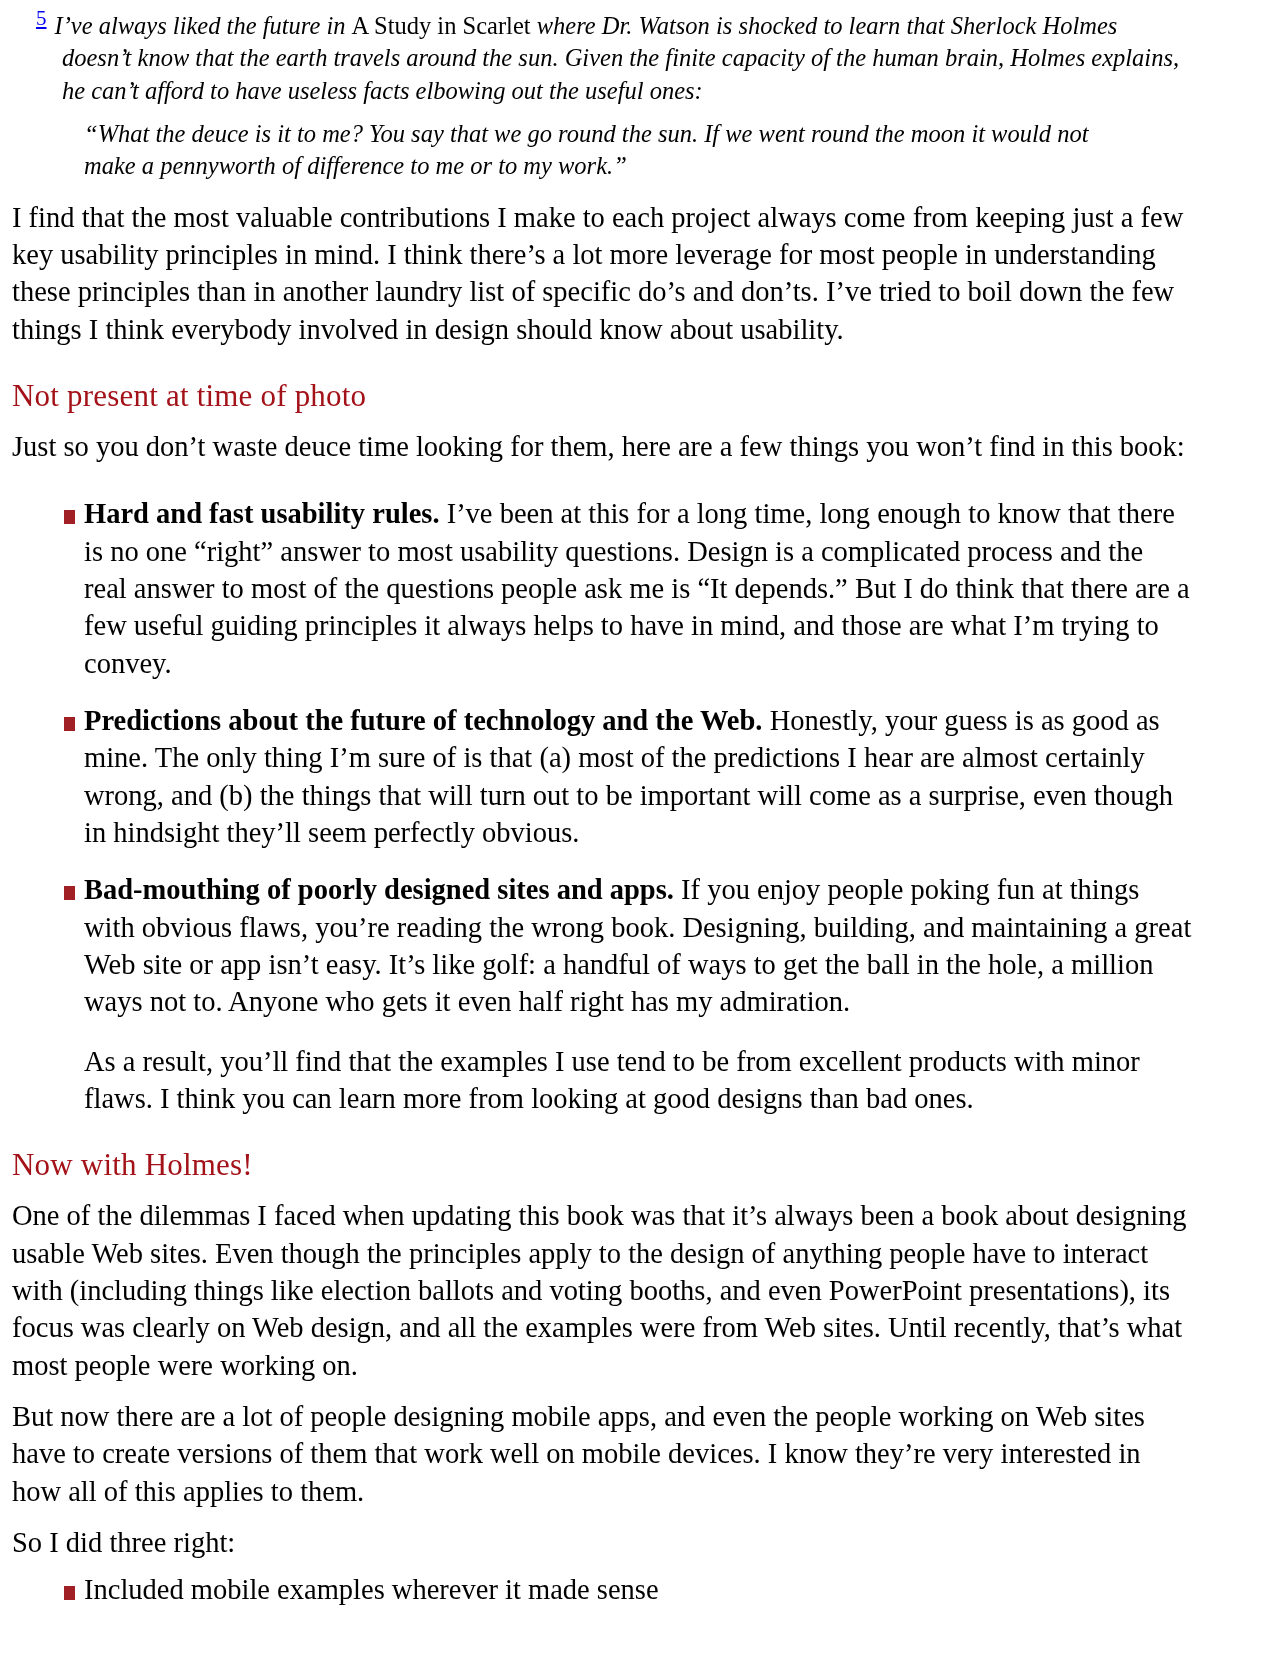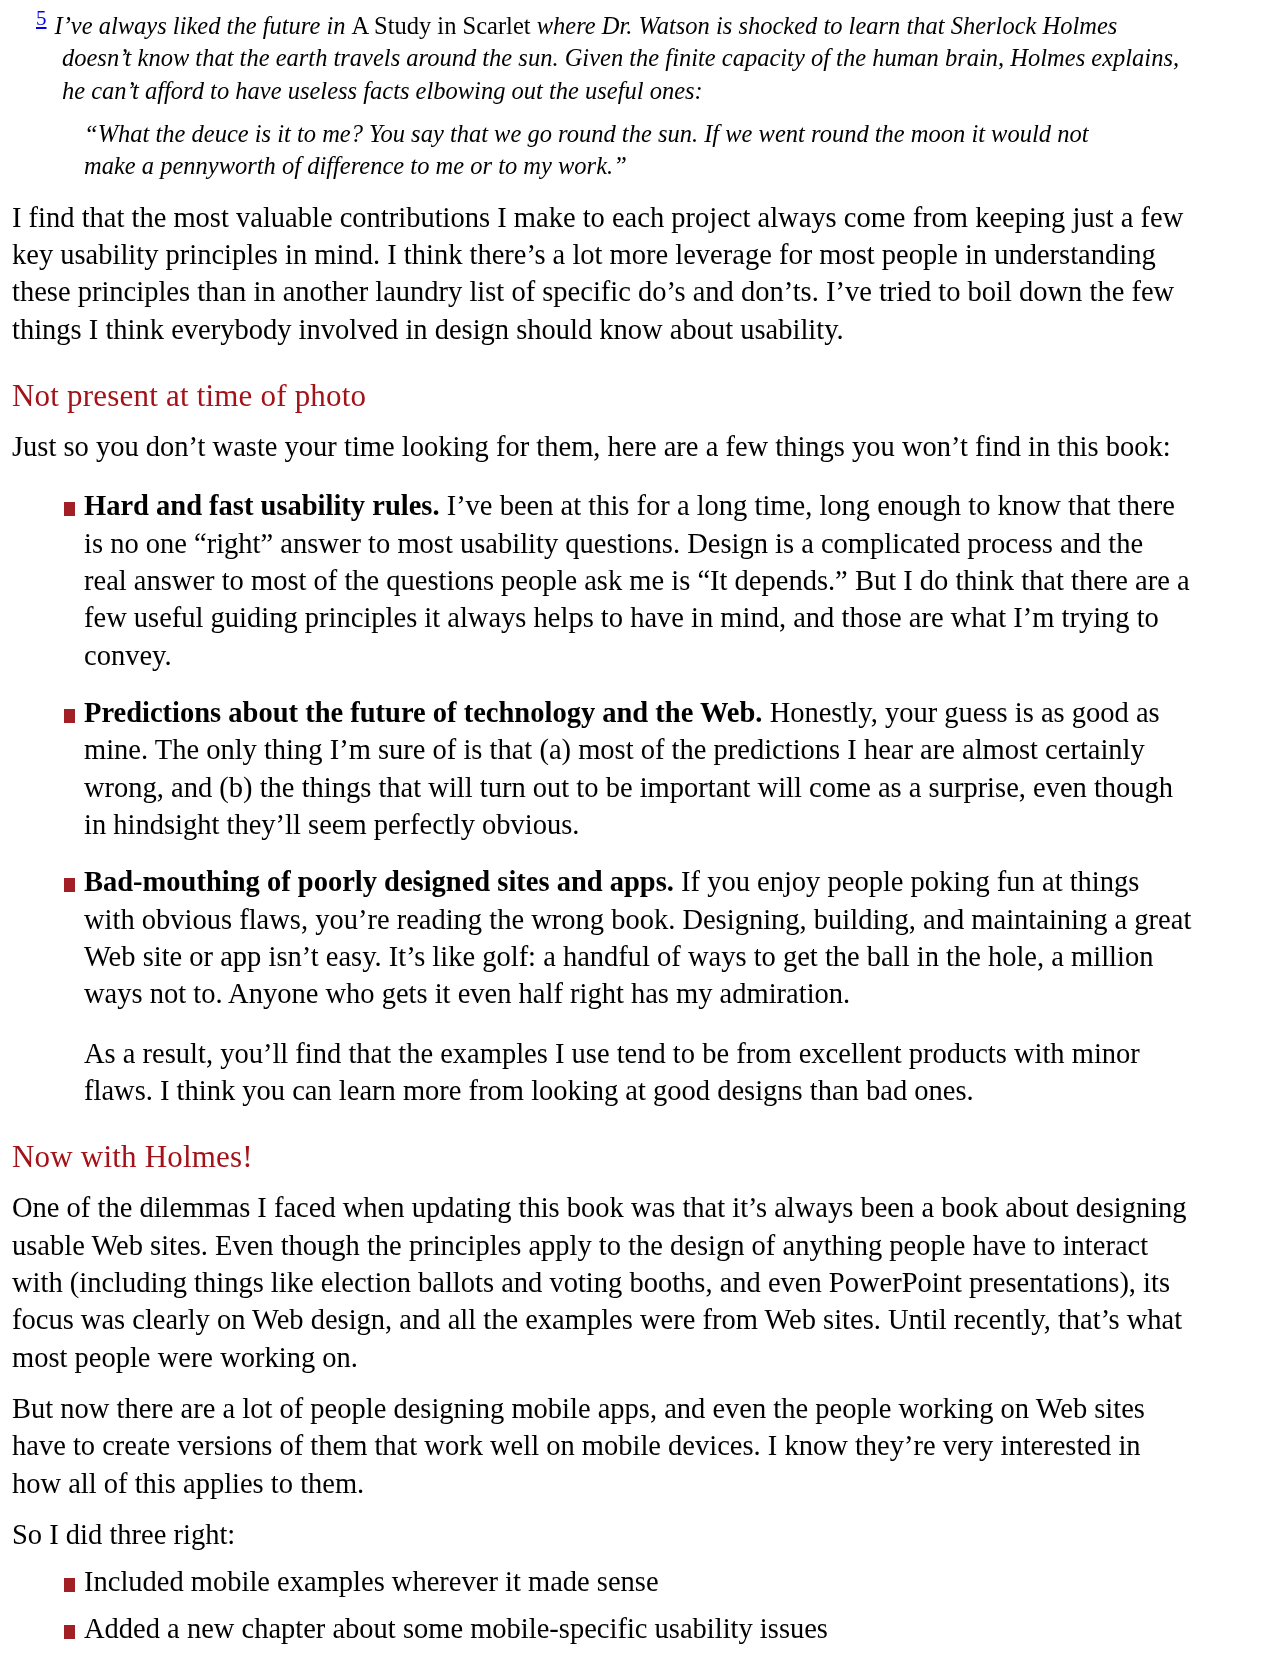--- a/index.html
+++ b/index.html
@@ -53,21 +53,21 @@
 
   .section-heading {
     font-size: 31px;
     font-weight: normal;
     color: var(--heading, #a31218);
     margin: 30px 0 6px 0;
     letter-spacing: 0.2px;
   }
 
   
-  .bullet-list { list-style: none; margin-top: 22px; }
+  .bullet-list { list-style: none; margin-top: 30px; }
   .bullet-list.tight { margin-top: 10px; }
   .bullet-item {
     position: relative;
     padding-left: 72px;
     font-size: 28.5px;
     line-height: 1.31;
     margin-bottom: 20px;
   }
   .bullet-list.tight .bullet-item { margin-bottom: 9px; }
   .bullet-square {
@@ -94,21 +94,21 @@
   <div class="footnote">
     <div class="footnote-text">
       <a class="fn-marker">5</a><span>I’ve always liked the future in </span><span class="fn-roman">A Study in Scarlet</span><span> where Dr. Watson is shocked to learn that Sherlock Holmes doesn’t know that the earth travels around the sun. Given the finite capacity of the human brain, Holmes explains, he can’t afford to have useless facts elbowing out the useful ones:</span>
     </div>
     <div class="fn-quote">“What the deuce is it to me? You say that we go round the sun. If we went round the moon it would not make a pennyworth of difference to me or to my work.”</div>
   </div>
 
   <p class="body-para intro">I find that the most valuable contributions I make to each project always come from keeping just a few key usability principles in mind. I think there’s a lot more leverage for most people in understanding these principles than in another laundry list of specific do’s and don’ts. I’ve tried to boil down the few things I think everybody involved in design should know about usability.</p>
 
   <h2 class="section-heading">Not present at time of photo</h2>
-  <p class="body-para">Just so you don’t waste your time looking for them, here are a few things you won’t find in this book:</p>
+  <p class="body-para">Just so you don’t waste deuce time looking for them, here are a few things you won’t find in this book:</p>
 
   <ul class="bullet-list">
     <li class="bullet-item">
       <span class="bullet-square"></span><span class="bullet-bold">Hard and fast usability rules.</span><span> I’ve been at this for a long time, long enough to know that there is no one “right” answer to most usability questions. Design is a complicated process and the real answer to most of the questions people ask me is “It depends.” But I do think that there are a few useful guiding principles it always helps to have in mind, and those are what I’m trying to convey.</span>
     </li>
     <li class="bullet-item">
       <span class="bullet-square"></span><span class="bullet-bold">Predictions about the future of technology and the Web.</span><span> Honestly, your guess is as good as mine. The only thing I’m sure of is that (a) most of the predictions I hear are almost certainly wrong, and (b) the things that will turn out to be important will come as a surprise, even though in hindsight they’ll seem perfectly obvious.</span>
     </li>
     <li class="bullet-item">
       <span class="bullet-square"></span><span class="bullet-bold">Bad-mouthing of poorly designed sites and apps.</span><span> If you enjoy people poking fun at things with obvious flaws, you’re reading the wrong book. Designing, building, and maintaining a great Web site or app isn’t easy. It’s like golf: a handful of ways to get the ball in the hole, a million ways not to. Anyone who gets it even half right has my admiration.</span>
@@ -120,20 +120,17 @@
   <h2 class="section-heading">Now with Holmes!</h2>
   <p class="body-para">One of the dilemmas I faced when updating this book was that it’s always been a book about designing usable Web sites. Even though the principles apply to the design of anything people have to interact with (including things like election ballots and voting booths, and even PowerPoint presentations), its focus was clearly on Web design, and all the examples were from Web sites. Until recently, that’s what most people were working on.</p>
   <p class="body-para">But now there are a lot of people designing mobile apps, and even the people working on Web sites have to create versions of them that work well on mobile devices. I know they’re very interested in how all of this applies to them.</p>
   <p class="body-para">So I did three right:</p>
 
   <ul class="bullet-list tight">
     <li class="bullet-item">
       <span class="bullet-square"></span><span>Included mobile examples wherever it made sense</span>
     </li>
     <li class="bullet-item">
-      <span class="bullet-square"></span><span>Added a new chapter about some mobile-specific usability issues</span>
-    </li>
-    <li class="bullet-item">
       
     </li>
   </ul>
 
 </div>
 
 </body></html>

